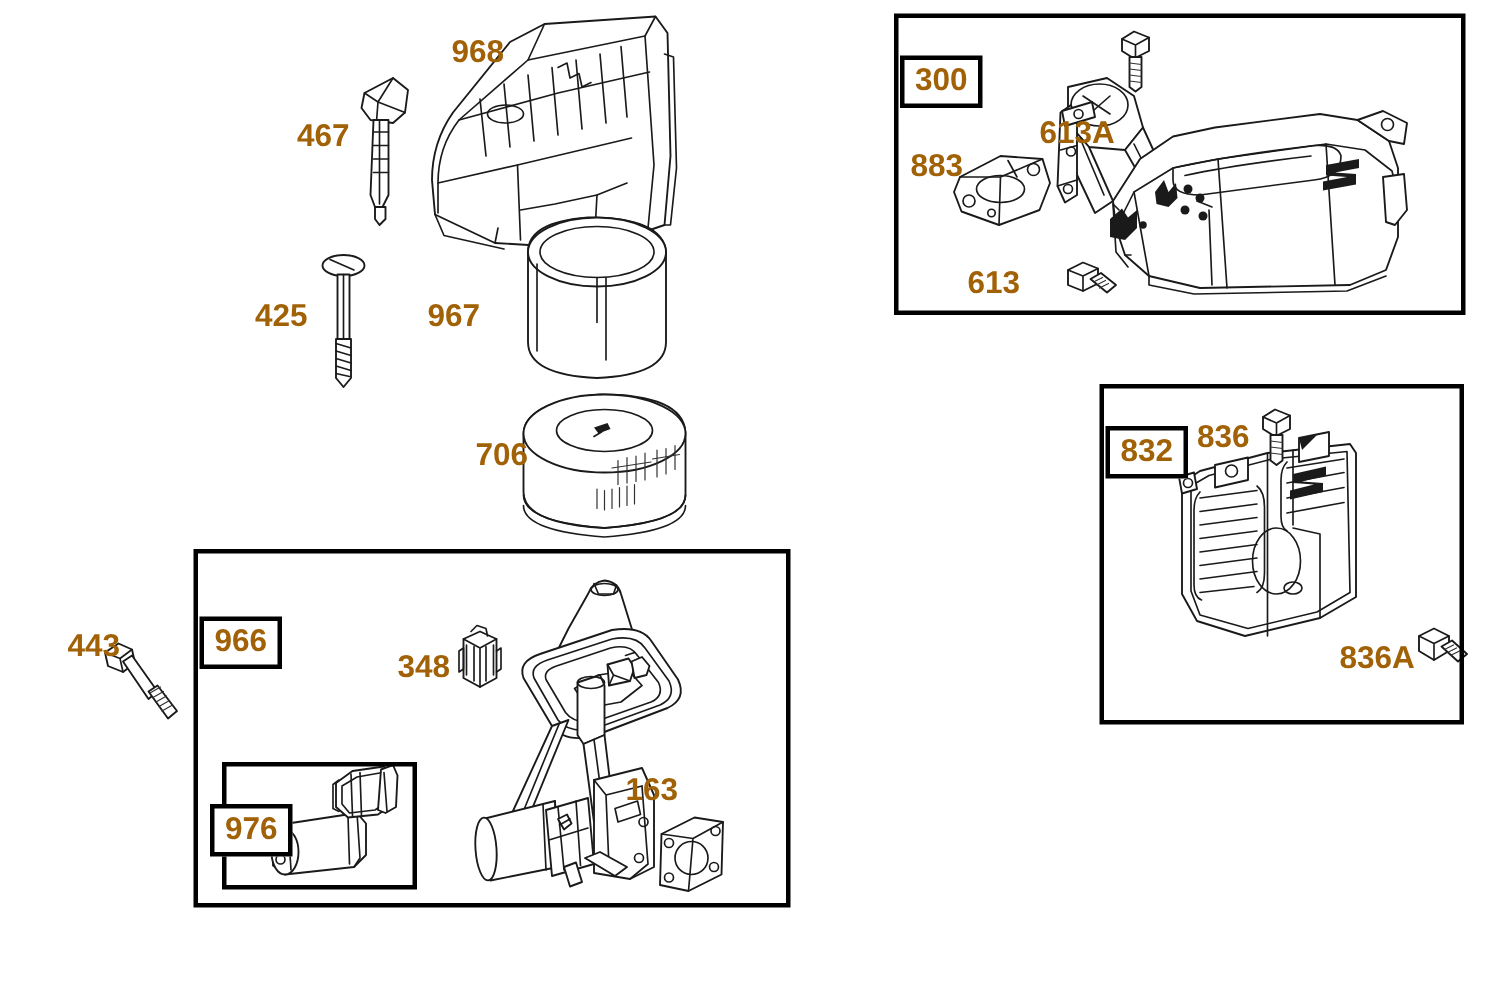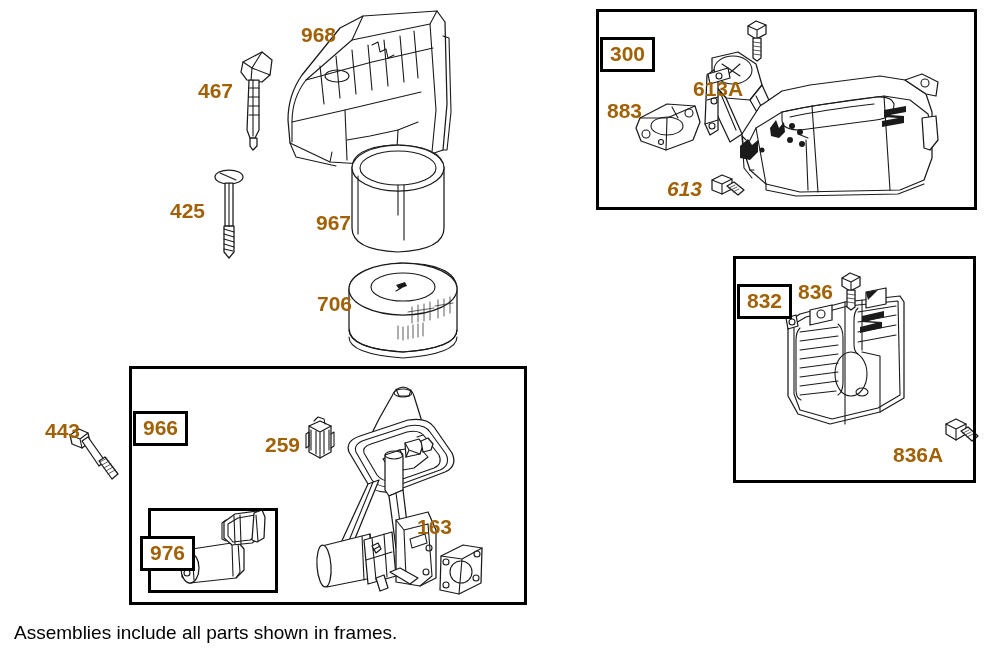--- a/index.html
+++ b/index.html
@@ -378,35 +378,34 @@
 
   <div class="frame" style="left:733px; top:256px; width:243px; height:227px;"></div>
   <div class="frame-tag" style="left:737px; top:260px;text-align:center;"><span>832</span></div>
 
   <div class="callout" style="left:301px; top:24px;"><span>968</span></div>
 
   <div class="callout" style="left:198px; top:80px;"><span>467</span></div>
 
   <div class="callout" style="left:170px; top:200px;"><span>425</span></div>
 
-  <div class="callout" style="left:316px; top:200px;margin-top:12px;"><span>967</span></div>
+  <div class="callout" style="left:285px; top:200px;"><span>967</span></div>
 
   <div class="callout" style="left:317px; top:293px;"><span>706</span></div>
 
   <div class="callout" style="left:45px; top:420px;"><span>443</span></div>
 
-  <div class="callout" style="left:265px; top:434px;"><span>259</span></div>
+  <div class="callout" style="left:265px; top:434px;"><span>348</span></div>
 
   <div class="callout" style="left:417px; top:516px;"><span>163</span></div>
 
   <div class="callout" style="left:693px; top:30px;margin-top:48px;"><span>613A</span></div>
 
   <div class="callout" style="left:607px; top:100px;"><span>883</span></div>
 
-  <div class="callout" style="left:667px; top:178px;font-style:italic;"><span>613</span></div>
+  <div class="callout" style="left:645px; top:178px;"><span>613</span></div>
 
   <div class="callout" style="left:798px; top:281px;"><span>836</span></div>
 
-  <div class="callout" style="left:893px; top:444px;"><span>836A</span></div>
-
-  <div class="caption" style="left:14px; top:622px;">Assemblies include all parts shown in frames.</div>
+  <div class="callout" style="left:893px; top:428px;"><span>836A</span></div>
+
 
 </div>
 
 </body></html>

